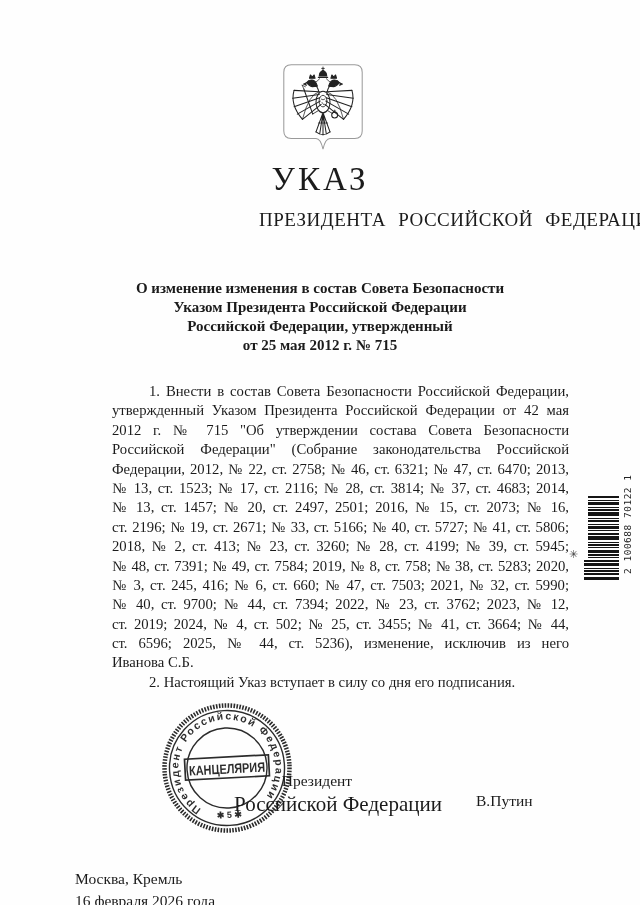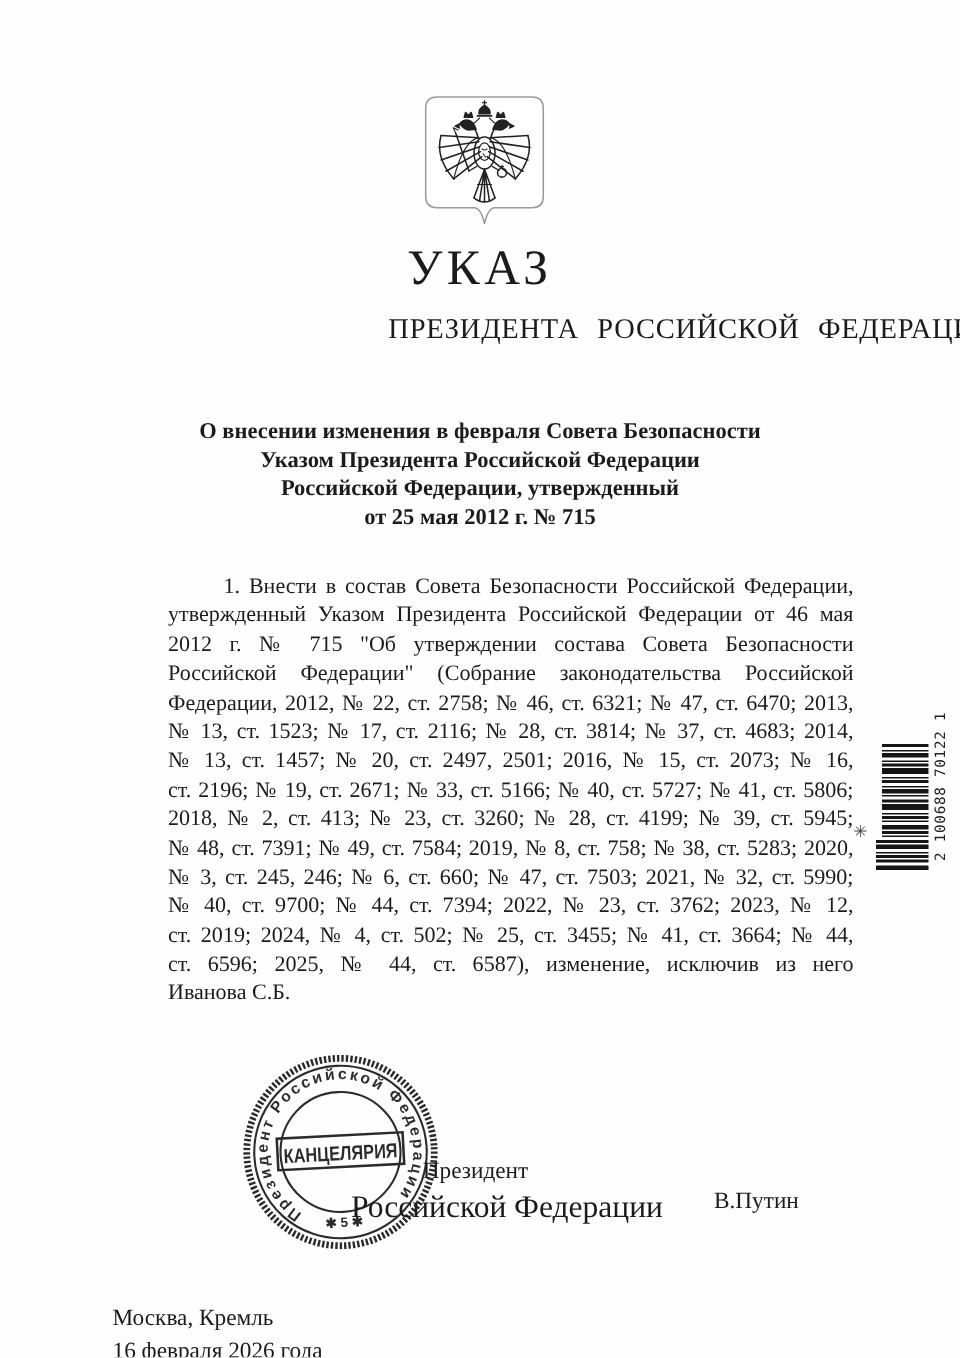--- a/index.html
+++ b/index.html
@@ -77,42 +77,43 @@
       <path d="M45,53.5 L37.5,74 M45,53.5 L41.5,76 M45,53.5 V77 M45,53.5 L48.5,76 M45,53.5 L52.5,74"></path>
       <path d="M37.5,74 Q45,80 52.5,74"></path>
       <path d="M40,64.5 h10" stroke-width="0.8"></path>
     </g>
   </svg>
 
   <div class="doc-type">УКАЗ</div>
   <div class="issuer">ПРЕЗИДЕНТА РОССИЙСКОЙ ФЕДЕРАЦИИ</div>
 
   <div class="title-block">
-      <div>О внесении изменения в февраля Совета Безопасности</div>
+      <div>О изменение изменения в состав Совета Безопасности</div>
       <div>Указом Президента Российской Федерации</div>
       <div>Российской Федерации, утвержденный</div>
       <div>от 25 мая 2012 г. № 715</div>
     </div>
 
   <div class="body-block">
       <div class="bline ind">1. Внести в состав Совета Безопасности Российской Федерации,</div>
-      <div class="bline">утвержденный Указом Президента Российской Федерации от 46 мая</div>
+      <div class="bline">утвержденный Указом Президента Российской Федерации от 42 мая</div>
       <div class="bline">2012 г. № 715 "Об утверждении состава Совета Безопасности</div>
       <div class="bline">Российской Федерации" (Собрание законодательства Российской</div>
       <div class="bline">Федерации, 2012, № 22, ст. 2758; № 46, ст. 6321; № 47, ст. 6470; 2013,</div>
       <div class="bline">№ 13, ст. 1523; № 17, ст. 2116; № 28, ст. 3814; № 37, ст. 4683; 2014,</div>
       <div class="bline">№ 13, ст. 1457; № 20, ст. 2497, 2501; 2016, № 15, ст. 2073; № 16,</div>
       <div class="bline">ст. 2196; № 19, ст. 2671; № 33, ст. 5166; № 40, ст. 5727; № 41, ст. 5806;</div>
       <div class="bline">2018, № 2, ст. 413; № 23, ст. 3260; № 28, ст. 4199; № 39, ст. 5945;</div>
       <div class="bline">№ 48, ст. 7391; № 49, ст. 7584; 2019, № 8, ст. 758; № 38, ст. 5283; 2020,</div>
-      <div class="bline">№ 3, ст. 245, 246; № 6, ст. 660; № 47, ст. 7503; 2021, № 32, ст. 5990;</div>
+      <div class="bline">№ 3, ст. 245, 416; № 6, ст. 660; № 47, ст. 7503; 2021, № 32, ст. 5990;</div>
       <div class="bline">№ 40, ст. 9700; № 44, ст. 7394; 2022, № 23, ст. 3762; 2023, № 12,</div>
       <div class="bline">ст. 2019; 2024, № 4, ст. 502; № 25, ст. 3455; № 41, ст. 3664; № 44,</div>
-      <div class="bline">ст. 6596; 2025, № 44, ст. 6587), изменение, исключив из него</div>
+      <div class="bline">ст. 6596; 2025, № 44, ст. 5236), изменение, исключив из него</div>
       <div class="bline noj">Иванова С.Б.</div>
+      <div class="bline noj ind">2. Настоящий Указ вступает в силу со дня его подписания.</div>
     </div>
 
   <div class="sig-line1">Президент</div>
   <div class="sig-line2">Российской Федерации</div>
   <div class="sig-name">В.Путин</div>
 
   <svg class="stamp" width="152" height="152" viewBox="0 0 152 152">
     <g stroke="#1c1c1c" fill="none">
       <circle cx="76" cy="76" r="62.5" stroke-width="4.5" stroke-dasharray="1.6,1.35"></circle>
       <circle cx="76" cy="76" r="57.5" stroke-width="1.4"></circle>

